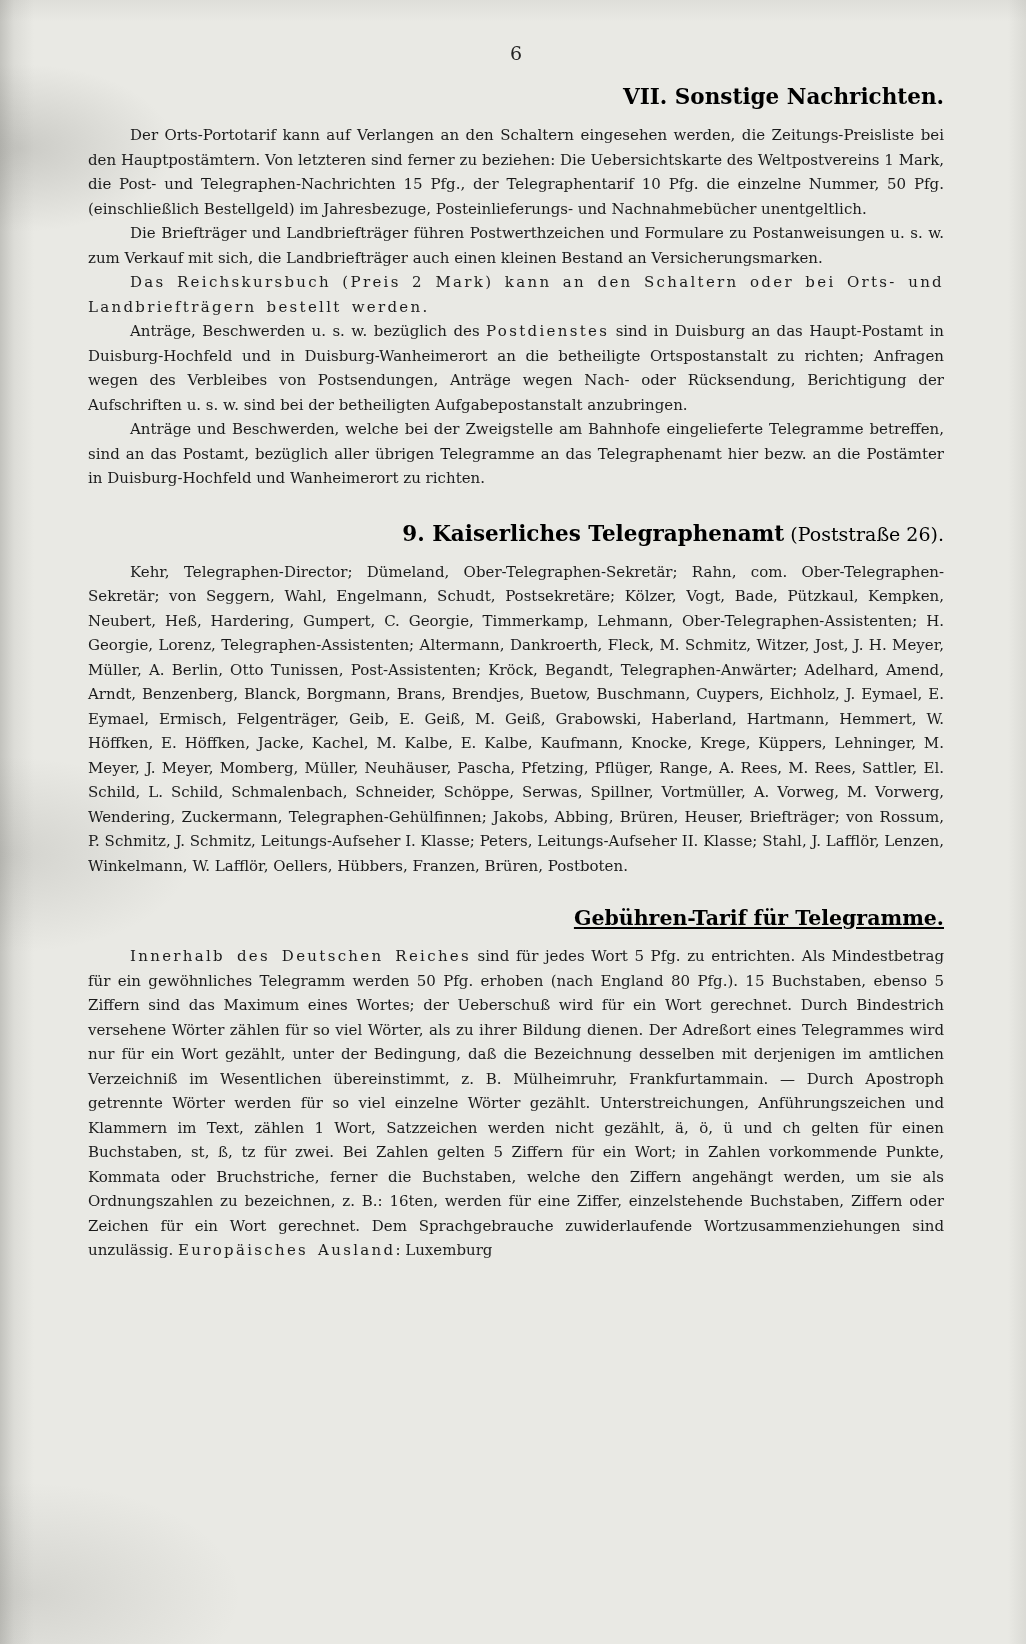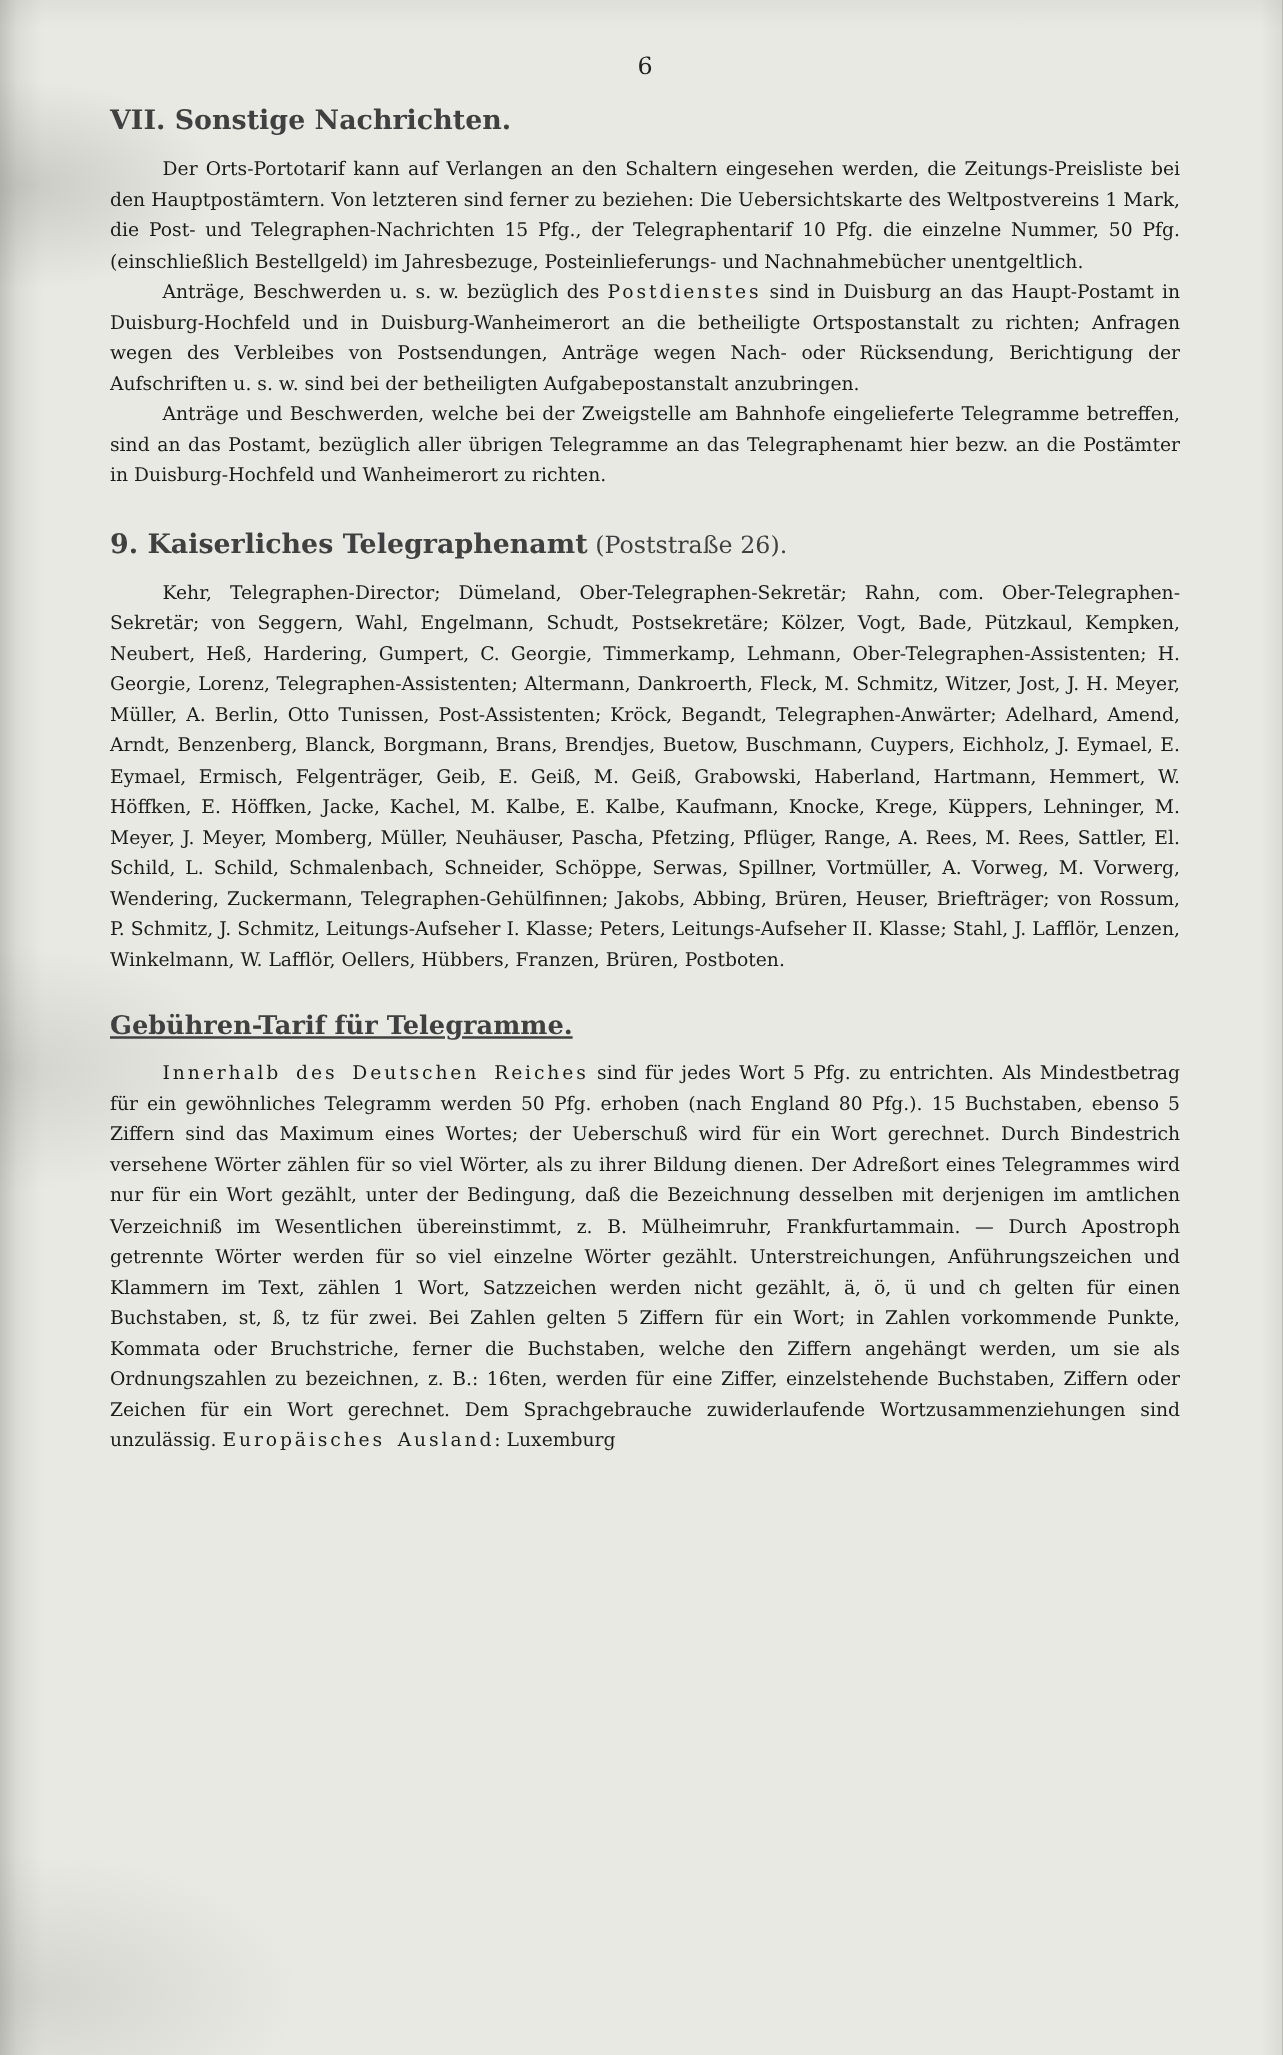--- a/index.html
+++ b/index.html
@@ -36,23 +36,23 @@
     position: relative;
     padding: 42px 82px 0 88px;
   }
   .page-number {
     text-align: center;
     font-size: 19px;
     margin: 0 0 20px 0;
     color: #222;
   }
   .heading {
-    text-align: left;
+    text-align: right;
     font-weight: bold;
-    color: #404040;
+    color: #000000;
     margin: 0 0 14px 0;
   }
   .heading-1 { font-size: 21.5px; }
   .heading-2 { font-size: 21.5px; margin-top: 30px; }
   .heading-3 { font-size: 20.5px; margin-top: 28px; text-decoration: underline; }
   .heading-note {
     font-weight: normal;
     font-size: 19px;
   }
   .para {
@@ -74,22 +74,24 @@
 
 <div class="page">
   <div class="content">
 
     <div class="page-number">6</div>
 
     <h1 class="heading heading-1">VII. Sonstige Nachrichten.</h1>
 
     <p class="para">Der Orts-Portotarif kann auf Verlangen an den Schaltern eingesehen werden, die Zeitungs-Preisliste bei den Hauptpostämtern. Von letzteren sind ferner zu beziehen: Die Uebersichtskarte des Weltpostvereins 1 Mark, die Post- und Telegraphen-Nachrichten 15 Pfg., der Telegraphentarif 10 Pfg. die einzelne Nummer, 50 Pfg. (einschließlich Bestellgeld) im Jahresbezuge, Posteinlieferungs- und Nachnahmebücher unentgeltlich.</p>
 
+    <p class="para">Die Briefträger und Landbriefträger führen Postwerthzeichen und Formulare zu Postanweisungen u. s. w. zum Verkauf mit sich, die Landbriefträger auch einen kleinen Bestand an Versicherungsmarken.</p>
 
 
+    <p class="para gesperrt">Das Reichskursbuch (Preis 2 Mark) kann an den Schaltern oder bei Orts- und Landbriefträgern bestellt werden.</p>
 
     <p class="para"><span>Anträge, Beschwerden u. s. w. bezüglich des </span><span class="gesperrt">Postdienstes</span><span> sind in Duisburg an das Haupt-Postamt in Duisburg-Hochfeld und in Duisburg-Wanheimerort an die betheiligte Ortspostanstalt zu richten; Anfragen wegen des Verbleibes von Postsendungen, Anträge wegen Nach- oder Rücksendung, Berichtigung der Aufschriften u. s. w. sind bei der betheiligten Aufgabepostanstalt anzubringen.</span></p>
 
 
     <p class="para">Anträge und Beschwerden, welche bei der Zweigstelle am Bahnhofe eingelieferte Telegramme betreffen, sind an das Postamt, bezüglich aller übrigen Telegramme an das Telegraphenamt hier bezw. an die Postämter in Duisburg-Hochfeld und Wanheimerort zu richten.</p>
 
     <h2 class="heading heading-2"><span>9. Kaiserliches Telegraphenamt</span><span class="heading-note"> (Poststraße 26).</span></h2>
 
     <p class="para staff-para">Kehr, Telegraphen-Director; Dümeland, Ober-Telegraphen-Sekretär; Rahn, com. Ober-Telegraphen-Sekretär; von Seggern, Wahl, Engelmann, Schudt, Postsekretäre; Kölzer, Vogt, Bade, Pützkaul, Kempken, Neubert, Heß, Hardering, Gumpert, C. Georgie, Timmerkamp, Lehmann, Ober-Telegraphen-Assistenten; H. Georgie, Lorenz, Telegraphen-Assistenten; Altermann, Dankroerth, Fleck, M. Schmitz, Witzer, Jost, J. H. Meyer, Müller, A. Berlin, Otto Tunissen, Post-Assistenten; Kröck, Begandt, Telegraphen-Anwärter; Adelhard, Amend, Arndt, Benzenberg, Blanck, Borgmann, Brans, Brendjes, Buetow, Buschmann, Cuypers, Eichholz, J. Eymael, E. Eymael, Ermisch, Felgenträger, Geib, E. Geiß, M. Geiß, Grabowski, Haberland, Hartmann, Hemmert, W. Höffken, E. Höffken, Jacke, Kachel, M. Kalbe, E. Kalbe, Kaufmann, Knocke, Krege, Küppers, Lehninger, M. Meyer, J. Meyer, Momberg, Müller, Neuhäuser, Pascha, Pfetzing, Pflüger, Range, A. Rees, M. Rees, Sattler, El. Schild, L. Schild, Schmalenbach, Schneider, Schöppe, Serwas, Spillner, Vortmüller, A. Vorweg, M. Vorwerg, Wendering, Zuckermann, Telegraphen-Gehülfinnen; Jakobs, Abbing, Brüren, Heuser, Briefträger; von Rossum, P. Schmitz, J. Schmitz, Leitungs-Aufseher I. Klasse; Peters, Leitungs-Aufseher II. Klasse; Stahl, J. Lafflör, Lenzen, Winkelmann, W. Lafflör, Oellers, Hübbers, Franzen, Brüren, Postboten.</p>
 

